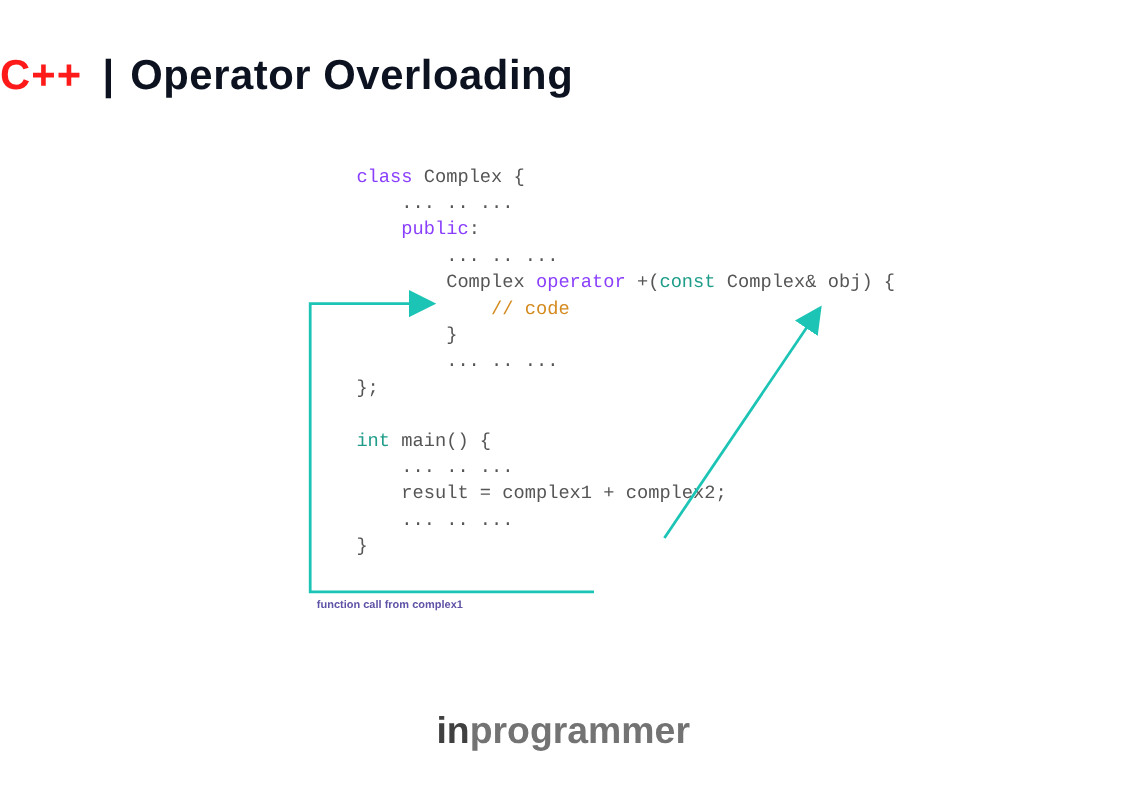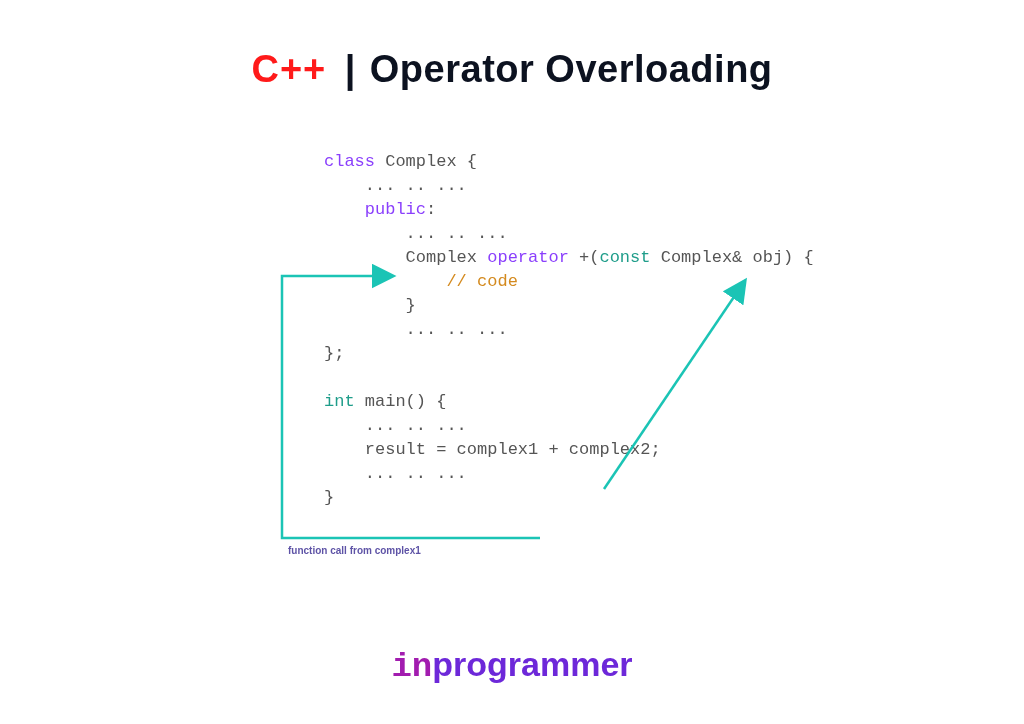--- a/index.html
+++ b/index.html
@@ -9,21 +9,20 @@
     background: #ffffff;
     font-family: Arial, Helvetica, sans-serif;
     position: relative;
     overflow: hidden;
   }
   .title-row {
     position: absolute;
     top: 48px;
     left: 0;
     width: 100%;
-    text-align: center;
   }
   .title-row .cpp {
     color: #ff1a1a;
     font-weight: 900;
     font-size: 38px;
     letter-spacing: 1px;
   }
   .title-row .bar {
     color: #0c1220;
     font-weight: 900;
@@ -63,22 +62,22 @@
   .footer-logo {
     position: absolute;
     left: 0;
     width: 100%;
     text-align: center;
     top: 645px;
     font-weight: 900;
     font-size: 34px;
     letter-spacing: 0px;
   }
-  .footer-logo .in  { color: #a21caf; font-family: Liberation Mono, monospace; }
-  .footer-logo .rest{ color: #6d28d9; }
+  .footer-logo .in  { color: #404040; }
+  .footer-logo .rest{ color: #737373; }
 
   svg.arrows {
     position: absolute;
     top: 0;
     left: 0;
     pointer-events: none;
   }
 </style>
 </head>
 <body>

